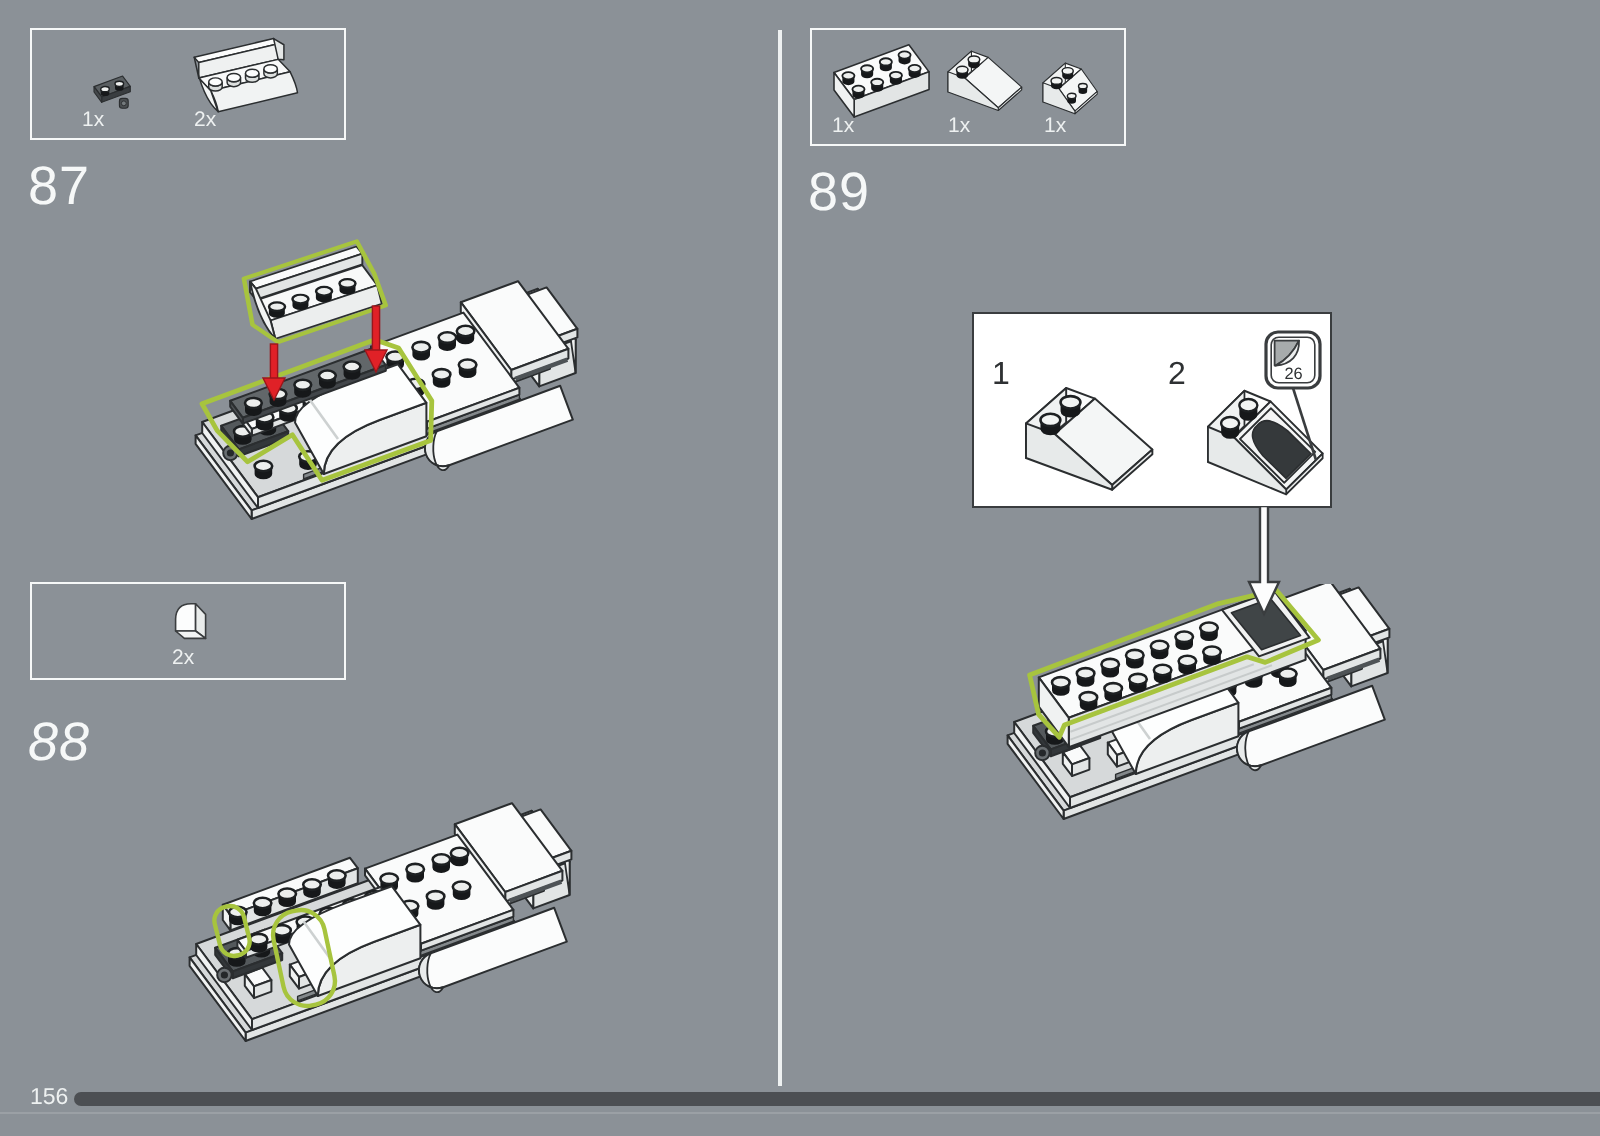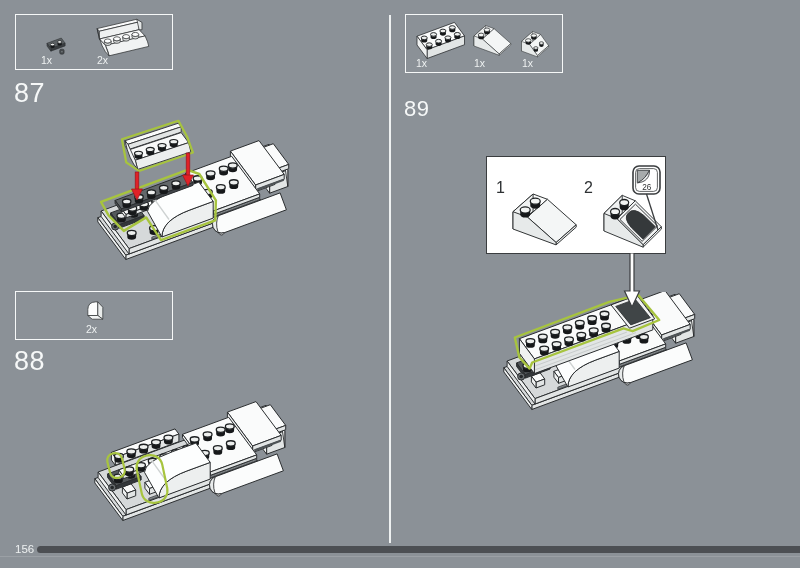--- a/index.html
+++ b/index.html
@@ -154,21 +154,21 @@
     </g>
   </svg>
 <div style="position:absolute;left:15px;top:291px;width:156px;height:47px;border:1.6px solid #f6f8f8;"><svg width="153" height="47" viewBox="0 0 153 47">
 <g transform="translate(70,9)" stroke="#3a3d3f" stroke-linejoin="round">
         <path d="M 1.8 14.5 L 1.8 8.5 Q 2 1 9.5 0.9 L 11.8 0.9 L 11.8 14.5 Z" fill="#fcfdfd" stroke-width="0.8"></path>
         <path d="M 11.8 0.9 L 16.8 6.2 L 16.8 18.2 L 11.8 14.5 Z" fill="#e9eceb" stroke-width="0.8"></path>
         <path d="M 1.8 14.5 L 11.8 14.5 L 16.8 18.2 L 6.2 18.2 Z" fill="#f2f4f4" stroke-width="0.8"></path>
       </g>
 </svg>
 <div style="position:absolute;left:70px;top:31px;font-size:10.5px;color:#eef1f1;">2x</div></div>
-<div style="position:absolute;left:14px;top:346px;font-size:27px;letter-spacing:0.5px;color:#f6f8f8;">88</div>
+<div style="position:absolute;left:14px;top:356px;font-size:27px;letter-spacing:0.5px;color:#f6f8f8;font-style:italic;">88</div>
 
 <svg width="222" height="132" viewBox="0 0 222 132" style="position:absolute;left:88px;top:400px">
     <polygon points="6.8,78.7 144.6,27.8 172.6,65.4 34.8,116.3" fill="#d6d9da" stroke="#2b2e30" stroke-width="1.0" stroke-linejoin="round"></polygon>
     <polygon points="34.8,116.3 172.6,65.4 172.6,69.6 34.8,120.5" fill="#e2e5e5" stroke="#2b2e30" stroke-width="1.0" stroke-linejoin="round"></polygon>
     <polygon points="6.8,78.7 34.8,116.3 34.8,120.5 6.8,82.9" fill="#f0f2f2" stroke="#2b2e30" stroke-width="1.0" stroke-linejoin="round"></polygon>
     <polygon points="10.1,72.0 141.3,23.5 169.3,61.1 38.0,109.6" fill="#d6d9da" stroke="#2b2e30" stroke-width="1.0" stroke-linejoin="round"></polygon>
     <polygon points="38.0,109.6 169.3,61.1 169.3,66.6 38.0,115.0" fill="#e2e5e5" stroke="#2b2e30" stroke-width="1.0" stroke-linejoin="round"></polygon>
     <polygon points="10.1,72.0 38.0,109.6 38.0,115.0 10.1,77.5" fill="#f0f2f2" stroke="#2b2e30" stroke-width="1.0" stroke-linejoin="round"></polygon>
     <polygon points="60.8,98.2 168.7,58.4 168.7,60.6 60.8,100.4" fill="#83888b" stroke="#2b2e30" stroke-width="0.7" stroke-linejoin="round"></polygon>
     <polygon points="159.7,12.1 177.9,5.4 196.8,30.8 178.6,37.5" fill="#fafbfb" stroke="#2b2e30" stroke-width="1.0" stroke-linejoin="round"></polygon>
@@ -304,21 +304,21 @@
           <path d="M 20.3 -5.0 a 3.6 2.232 0 0 0 7.2 0 l 0 4.2 a 3.6 2.232 0 0 1 -7.2 0 z" fill="#16181a" stroke="none"></path>
           <ellipse cx="23.9" cy="-5.0" rx="3.6" ry="2.232" fill="#f2f4f3" stroke="#1d2022" stroke-width="1.2"></ellipse>
           <path d="M 29.6 -13.2 a 3.6 2.232 0 0 0 7.2 0 l 0 4.2 a 3.6 2.232 0 0 1 -7.2 0 z" fill="#16181a" stroke="none"></path>
           <ellipse cx="33.2" cy="-13.2" rx="3.6" ry="2.232" fill="#f2f4f3" stroke="#1d2022" stroke-width="1.2"></ellipse>
         </g>
       </g>
 </svg>
 <div style="position:absolute;left:10px;top:42px;font-size:10.5px;color:#eef1f1;">1x</div>
 <div style="position:absolute;left:68px;top:42px;font-size:10.5px;color:#eef1f1;">1x</div>
 <div style="position:absolute;left:116px;top:42px;font-size:10.5px;color:#eef1f1;">1x</div></div>
-<div style="position:absolute;left:404px;top:96px;font-size:22px;letter-spacing:0.5px;color:#f6f8f8;">89</div>
+<div style="position:absolute;left:404px;top:81px;font-size:27px;letter-spacing:0.5px;color:#f6f8f8;">89</div>
 <div style="position:absolute;left:486px;top:156px;width:178px;height:96px;background:#fff;border:1.2px solid #3a3d3f;">
 <svg width="178" height="96" viewBox="0 0 178 96">
       <g transform="translate(26,72) scale(1.08)">
         <polygon points="0.0,-16.0 13.3,-11.1 31.9,-27.5 18.6,-32.4" fill="#fbfcfc" stroke="#2b2e30" stroke-width="0.9" stroke-linejoin="round"></polygon>
         <polygon points="13.3,-11.1 39.9,12.5 58.5,-3.9 31.9,-27.5" fill="#f4f6f6" stroke="#2b2e30" stroke-width="0.9" stroke-linejoin="round"></polygon>
         <polygon points="39.9,12.5 39.9,14.7 58.5,-1.7 58.5,-3.9" fill="#eceeee" stroke="#2b2e30" stroke-width="0.9" stroke-linejoin="round"></polygon>
         <polygon points="0.0,-16.0 18.6,-32.4 18.6,-16.4 0.0,0.0" fill="#f0f2f2" stroke="#2b2e30" stroke-width="0.9" stroke-linejoin="round"></polygon>
         <polygon points="0.0,-16.0 13.3,-11.1 39.9,12.5 39.9,14.7 0.0,0.0" fill="#e7eaea" stroke="#2b2e30" stroke-width="0.9" stroke-linejoin="round"></polygon>
         <path d="M 6.7 -17.6 a 4.6 2.852 0 0 0 9.2 0 l 0 4.2 a 4.6 2.852 0 0 1 -9.2 0 z" fill="#16181a" stroke="none"></path>
         <ellipse cx="11.3" cy="-17.6" rx="4.6" ry="2.852" fill="#f2f4f3" stroke="#1d2022" stroke-width="1.2"></ellipse>

